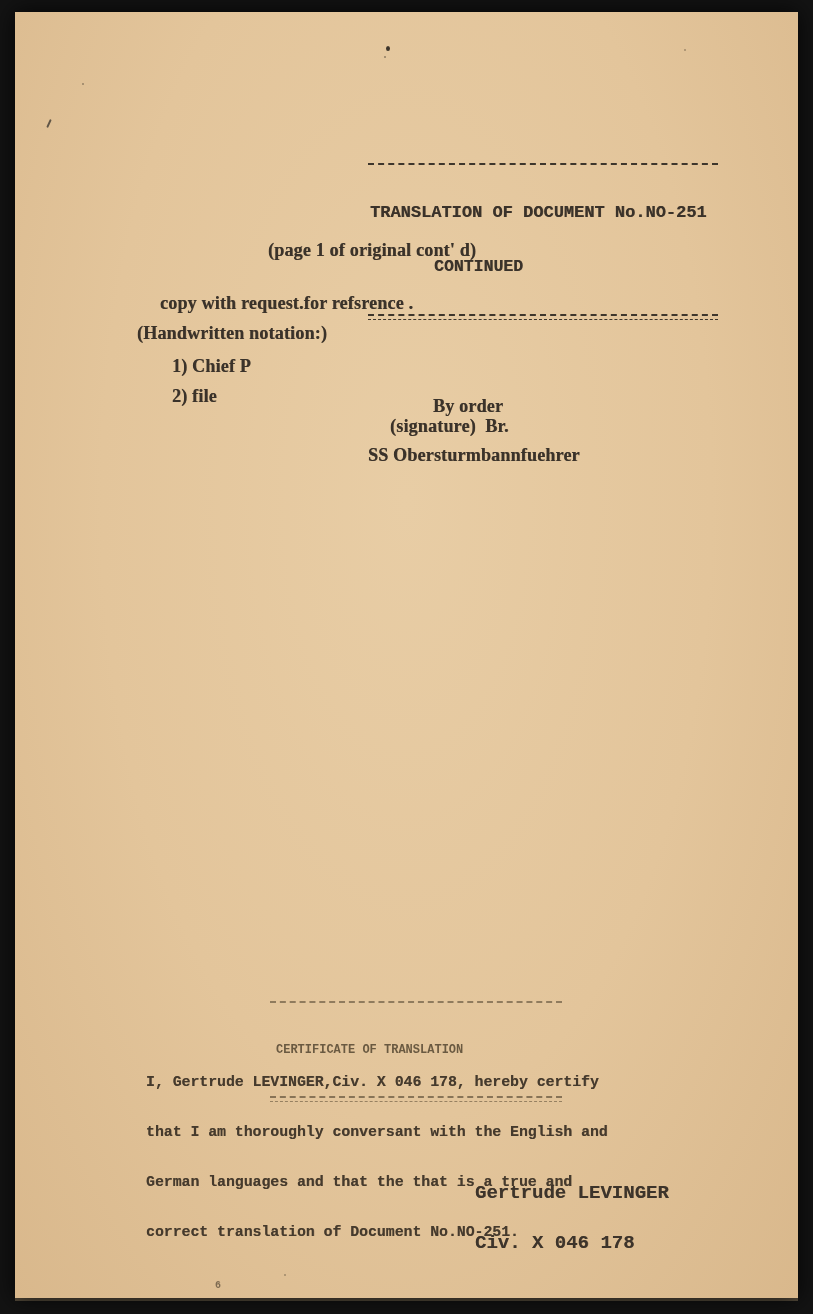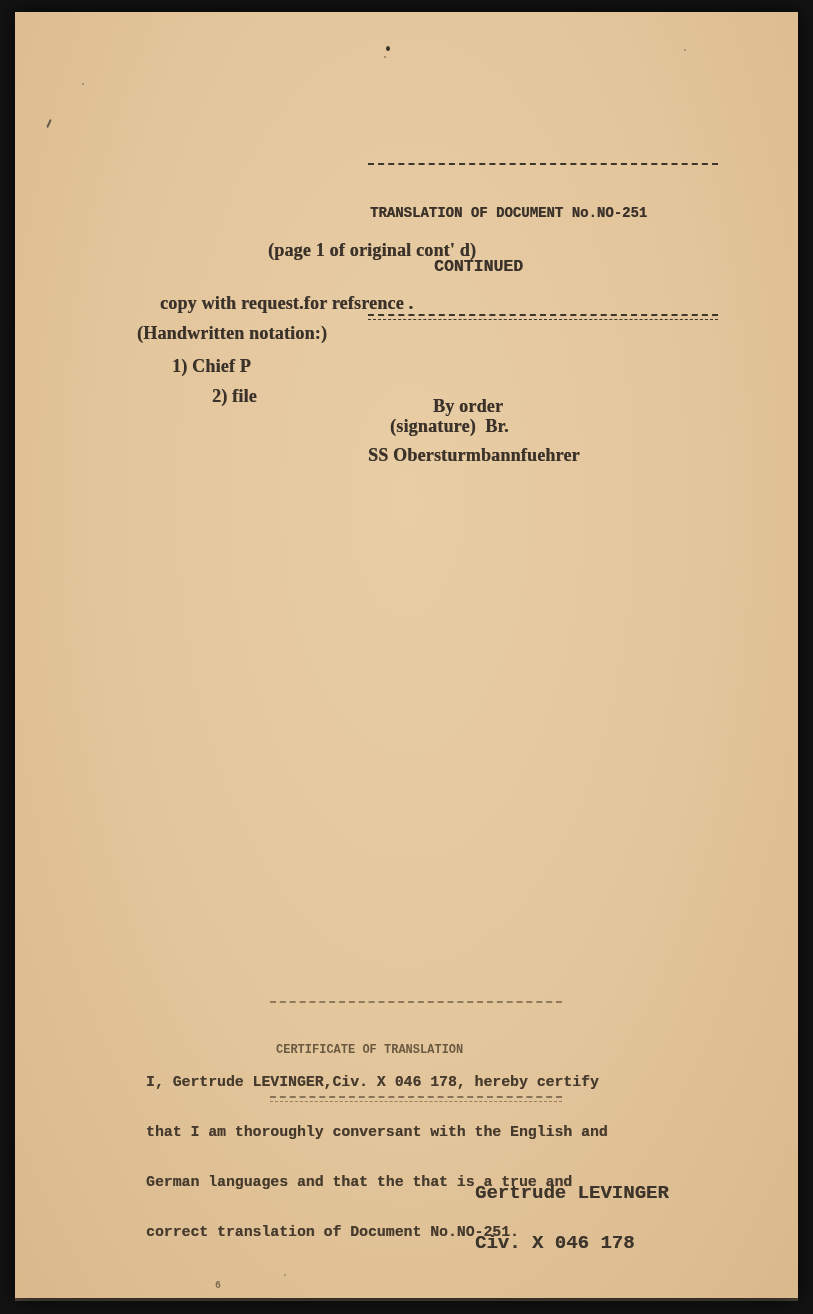--- a/index.html
+++ b/index.html
@@ -40,21 +40,21 @@
     position: absolute;
     left: 353px;
     top: 151px;
     width: 350px;
     border-top: 2px dashed #3e362c;
     color: #3a322a;
     font-weight: bold;
     white-space: pre;
     text-shadow: 0.4px 0.4px 0.5px rgba(55,45,32,0.65);
   }
-  .heading-line1 { font-size: 14px; line-height: 18px; padding-top: 3px; padding-left: 2px; }
+  .heading-line1 { font-size: 17px; line-height: 18px; padding-top: 3px; padding-left: 2px; }
   .heading-line2 { font-size: 16.5px; line-height: 17px; padding-left: 66px; }
   .rule-double {
     margin-top: 3px;
     height: 3px;
     border-top: 2px dashed #3e362c;
     border-bottom: 1px dashed #3e362c;
   }
   
   .cert-heading-block {
     position: absolute;
@@ -134,21 +134,21 @@
       <div class="heading-line1">TRANSLATION OF DOCUMENT No.NO-251</div>
       <div class="heading-line2">CONTINUED</div>
       <div class="rule-double"></div>
     </div>
 
     <div class="ink body-text" style="left:253px; top:228px;">(page 1 of original cont' d)</div>
 
     <div class="ink body-text" style="left:145px; top:281px;">copy with request.for refsrence .</div>
     <div class="ink body-text" style="left:122px; top:311px;">(Handwritten notation:)</div>
     <div class="ink body-text" style="left:157px; top:344px;">1) Chief P</div>
-    <div class="ink body-text" style="left:157px; top:374px;margin-left:40px;">2) file</div>
+    <div class="ink body-text" style="left:157px; top:374px;">2) file</div>
 
     <div class="ink body-text" style="left:418px; top:372px;margin-top:12px;">By order</div>
     <div class="ink body-text" style="left:375px; top:404px;">(signature)  Br.</div>
     <div class="ink body-text" style="left:353px; top:433px;text-align:right;">SS Obersturmbannfuehrer</div>
 
     <div class="cert-heading-block">
       <div class="cert-title">CERTIFICATE OF TRANSLATION</div>
       <div class="cert-rule"></div>
     </div>
 

